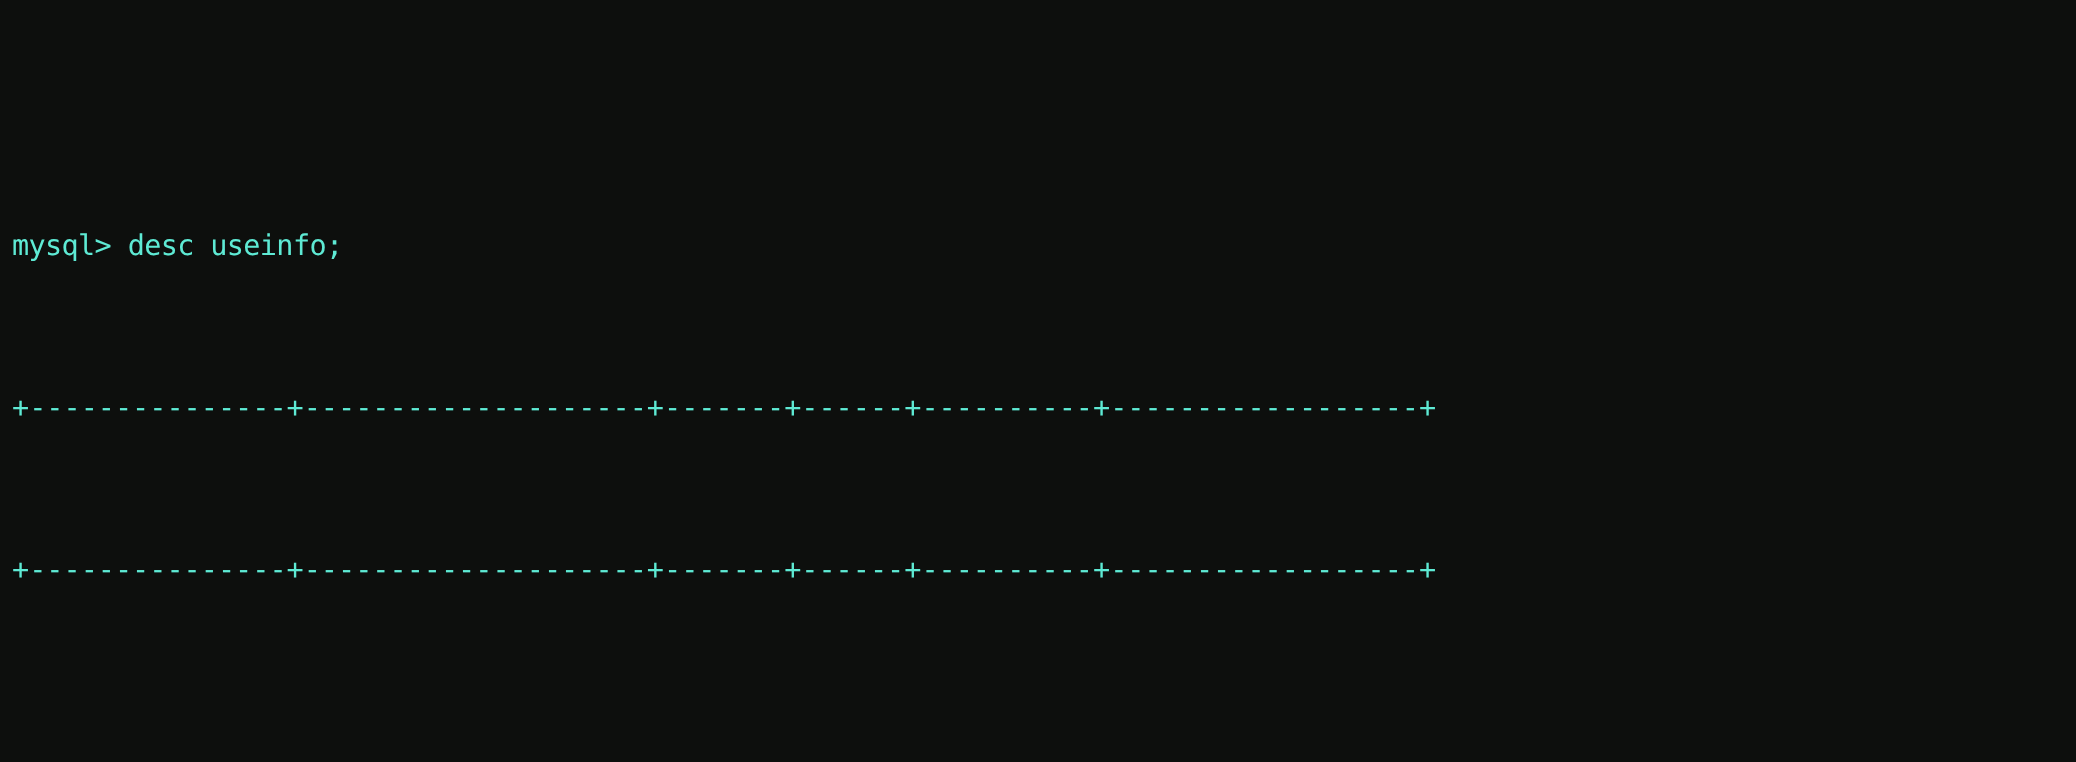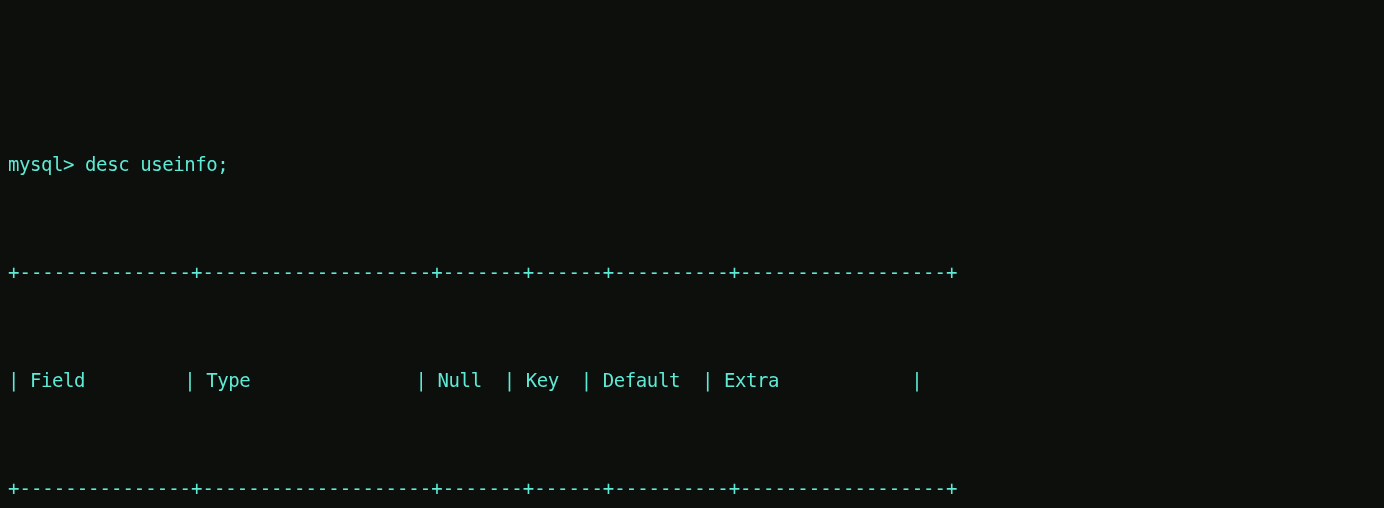--- a/index.html
+++ b/index.html
@@ -39,21 +39,20 @@
   .term-line.sep { letter-spacing: 0; }
   #terminal .pad-top { height: 2px; display: block; }
 </style>
 </head>
 <body>
 
 <div id="terminal" style="letter-spacing: -0.424px; padding-left: 8px;">
   <span class="pad-top"></span>
   <span class="term-line">mysql&gt; desc useinfo;</span>
   <span class="term-line sep">+---------------+--------------------+-------+------+----------+------------------+</span>
-  <span class="term-line">| Field         | Type               | Null  | Key  | Default  | Extra            |</span>
   <span class="term-line sep">+---------------+--------------------+-------+------+----------+------------------+</span>
   
   
   
   
   
   
   
   
   

